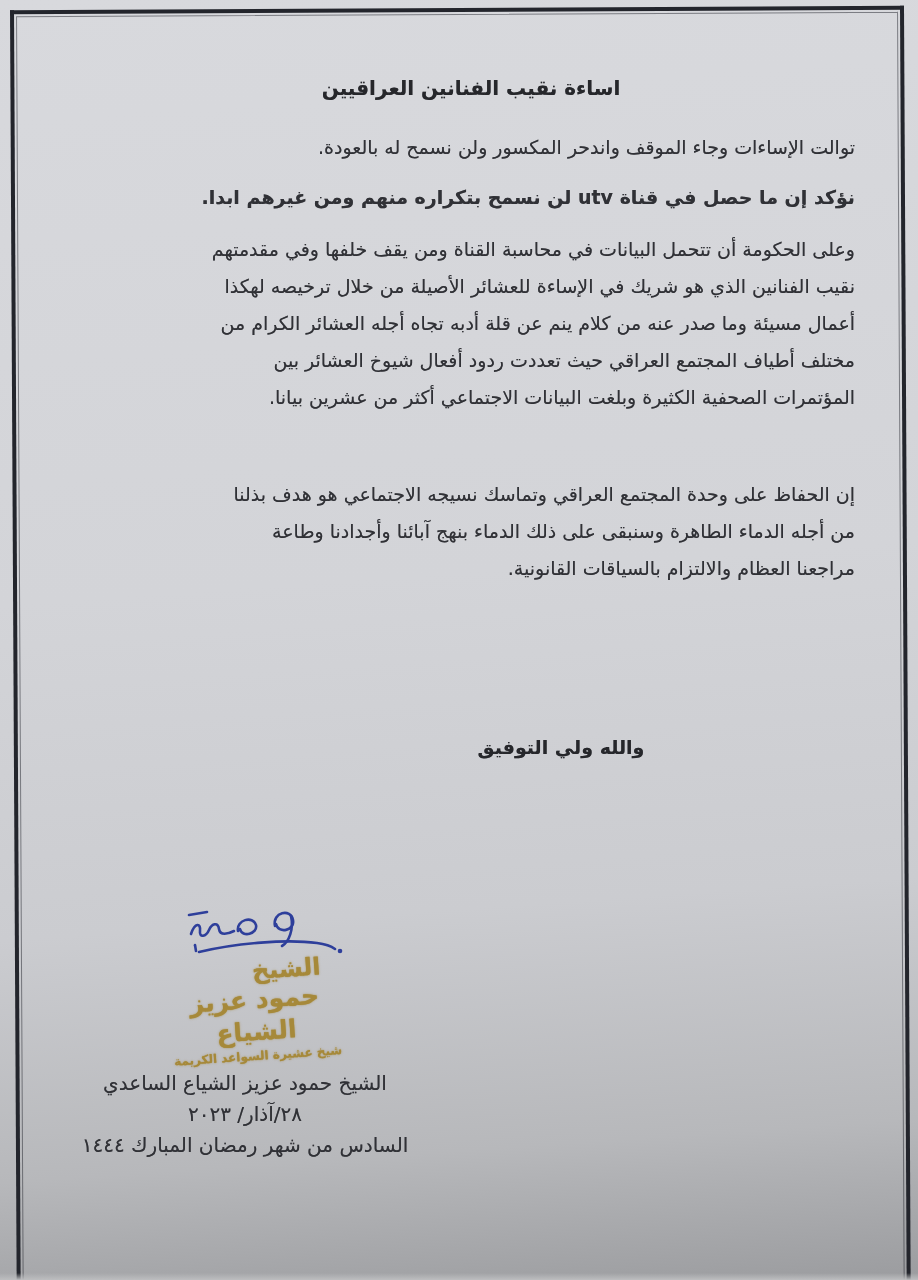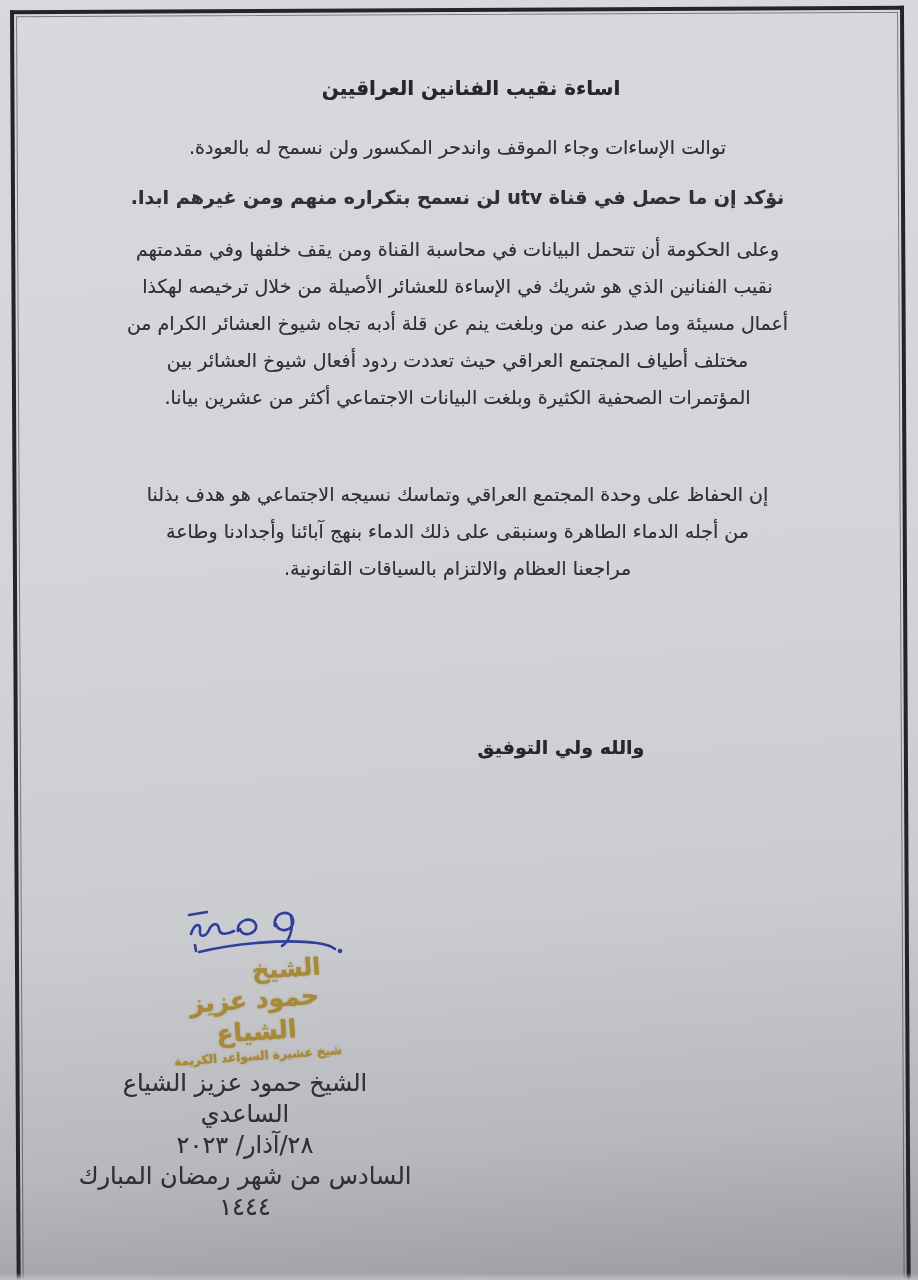--- a/index.html
+++ b/index.html
@@ -17,37 +17,37 @@
     transform:rotate(-0.3deg);transform-origin:50% 0;
     pointer-events:none;
   }
   .frame::after{
     content:"";position:absolute;inset:2px;border:1px solid rgba(32,34,42,.5);border-bottom:none;
   }
   .txt{position:absolute;direction:rtl;color:#303136;
     text-shadow:0 0 .6px rgba(48,49,54,.55);}
   .title{top:76px;left:0;right:0;text-align:center;font-size:20px;font-weight:700;
     transform:translateX(12px);color:#26272b;}
-  .para{left:60px;right:63px;text-align:center;font-size:19px;line-height:37px;}
+  .para{left:60px;right:63px;text-align:right;font-size:19px;line-height:37px;}
   .p1{top:129px;}
   .p2{top:179px;font-weight:bold;}
   .p3{top:231px;}
   .p4{top:476px;}
   .closing{top:736px;left:0;right:0;text-align:center;font-weight:700;font-size:19px;
     transform:translateX(102px);color:#26272b;}
   .sig{position:absolute;left:185px;top:893px;}
   .stamp{
     position:absolute;left:148px;top:958px;width:214px;text-align:center;direction:rtl;
     color:#a6893a;transform:rotate(-4deg);
     text-shadow:0 0 1.2px rgba(166,137,58,.9),0 0 2.5px rgba(166,137,58,.35);
   }
   .stamp-l1{font-size:24px;font-weight:700;line-height:26px;transform:translateX(34px);}
   .stamp-l2{font-size:25px;font-weight:700;line-height:32px;letter-spacing:-1px;}
   .stamp-l3{font-size:12px;font-weight:700;line-height:16px;}
-  .signatory{top:1068px;left:78px;width:334px;text-align:center;font-size:24px;line-height:31px;}
+  .signatory{top:1068px;left:78px;width:334px;text-align:center;font-size:20px;line-height:31px;}
 </style>
 </head>
 <body>
 
 <div class="paper">
 
   <div class="frame"></div>
 
   <div class="txt title">اساءة نقيب الفنانين العراقيين</div>
 
@@ -55,21 +55,21 @@
     <div>توالت الإساءات وجاء الموقف واندحر المكسور ولن نسمح له بالعودة.</div>
   </div>
 
   <div class="txt para p2">
     <div>نؤكد إن ما حصل في قناة utv لن نسمح بتكراره منهم ومن غيرهم ابدا.</div>
   </div>
 
   <div class="txt para p3">
     <div>وعلى الحكومة أن تتحمل البيانات في محاسبة القناة ومن يقف خلفها وفي مقدمتهم</div>
     <div>نقيب الفنانين الذي هو شريك في الإساءة للعشائر الأصيلة من خلال ترخيصه لهكذا</div>
-    <div>أعمال مسيئة وما صدر عنه من وبلغت ينم عن قلة أدبه تجاه شيوخ العشائر الكرام من</div>
+    <div>أعمال مسيئة وما صدر عنه من كلام ينم عن قلة أدبه تجاه أجله العشائر الكرام من</div>
     <div>مختلف أطياف المجتمع العراقي حيث تعددت ردود أفعال شيوخ العشائر بين</div>
     <div>المؤتمرات الصحفية الكثيرة وبلغت البيانات الاجتماعي أكثر من عشرين بيانا.</div>
   </div>
 
   <div class="txt para p4">
     <div>إن الحفاظ على وحدة المجتمع العراقي وتماسك نسيجه الاجتماعي هو هدف بذلنا</div>
     <div>من أجله الدماء الطاهرة وسنبقى على ذلك الدماء بنهج آبائنا وأجدادنا وطاعة</div>
     <div>مراجعنا العظام والالتزام بالسياقات القانونية.</div>
   </div>
 

